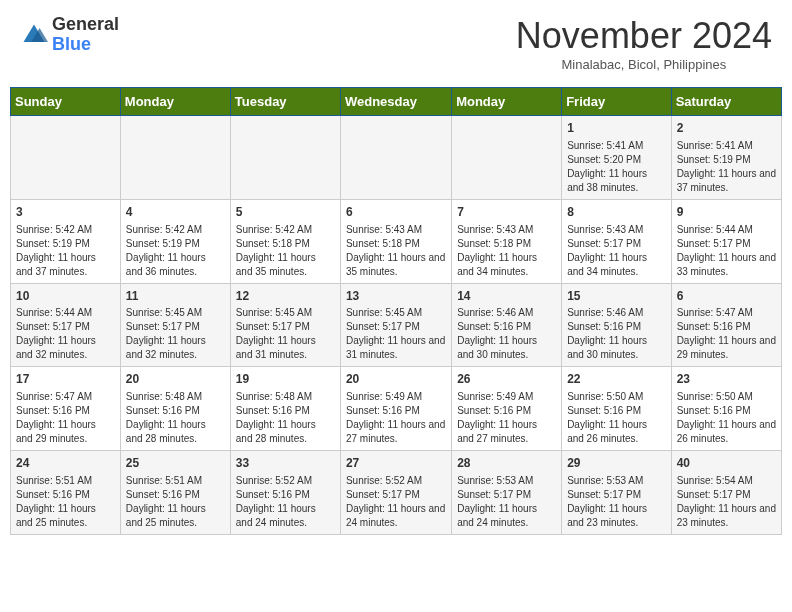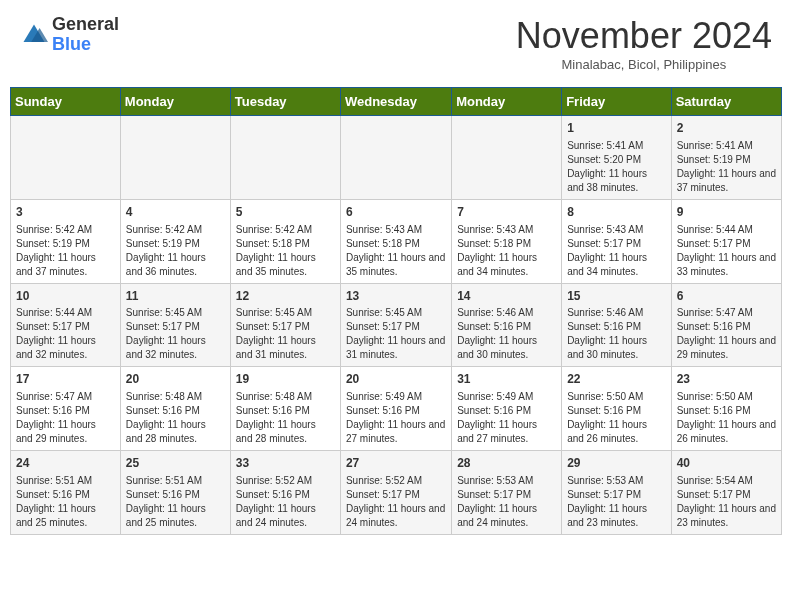--- a/index.html
+++ b/index.html
@@ -209,21 +209,21 @@
         </td>
         <td>
           <span class="day-number">19</span>
           <div class="day-info">Sunrise: 5:48 AM<br>Sunset: 5:16 PM<br>Daylight: 11 hours and 28 minutes.</div>
         </td>
         <td>
           <span class="day-number">20</span>
           <div class="day-info">Sunrise: 5:49 AM<br>Sunset: 5:16 PM<br>Daylight: 11 hours and 27 minutes.</div>
         </td>
         <td>
-          <span class="day-number">31</span>
+          <span class="day-number">26</span>
           <div class="day-info">Sunrise: 5:49 AM<br>Sunset: 5:16 PM<br>Daylight: 11 hours and 27 minutes.</div>
         </td>
         <td>
           <span class="day-number">22</span>
           <div class="day-info">Sunrise: 5:50 AM<br>Sunset: 5:16 PM<br>Daylight: 11 hours and 26 minutes.</div>
         </td>
         <td>
           <span class="day-number">23</span>
           <div class="day-info">Sunrise: 5:50 AM<br>Sunset: 5:16 PM<br>Daylight: 11 hours and 26 minutes.</div>
         </td>

